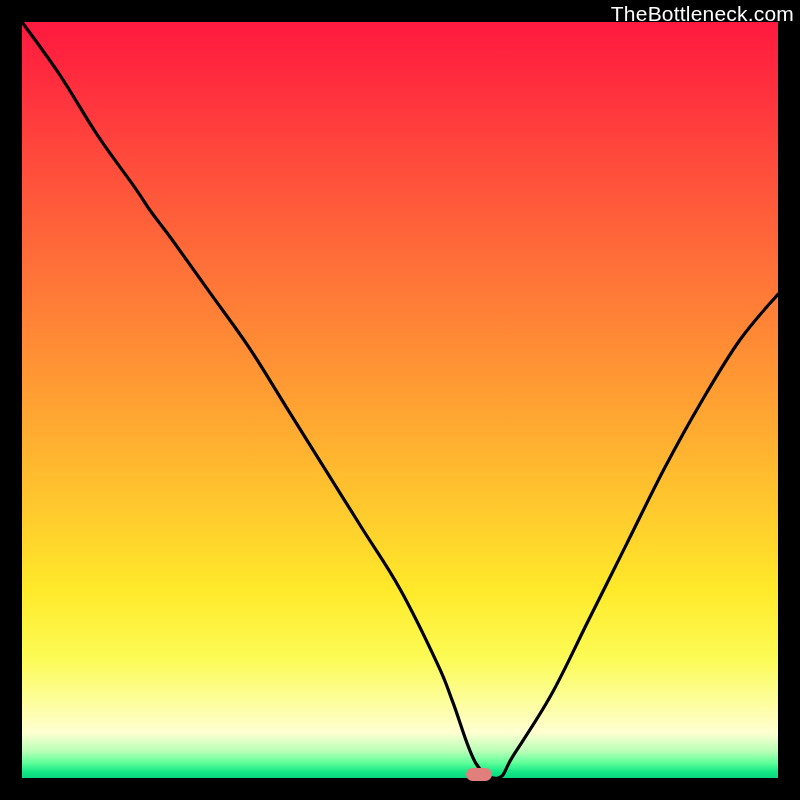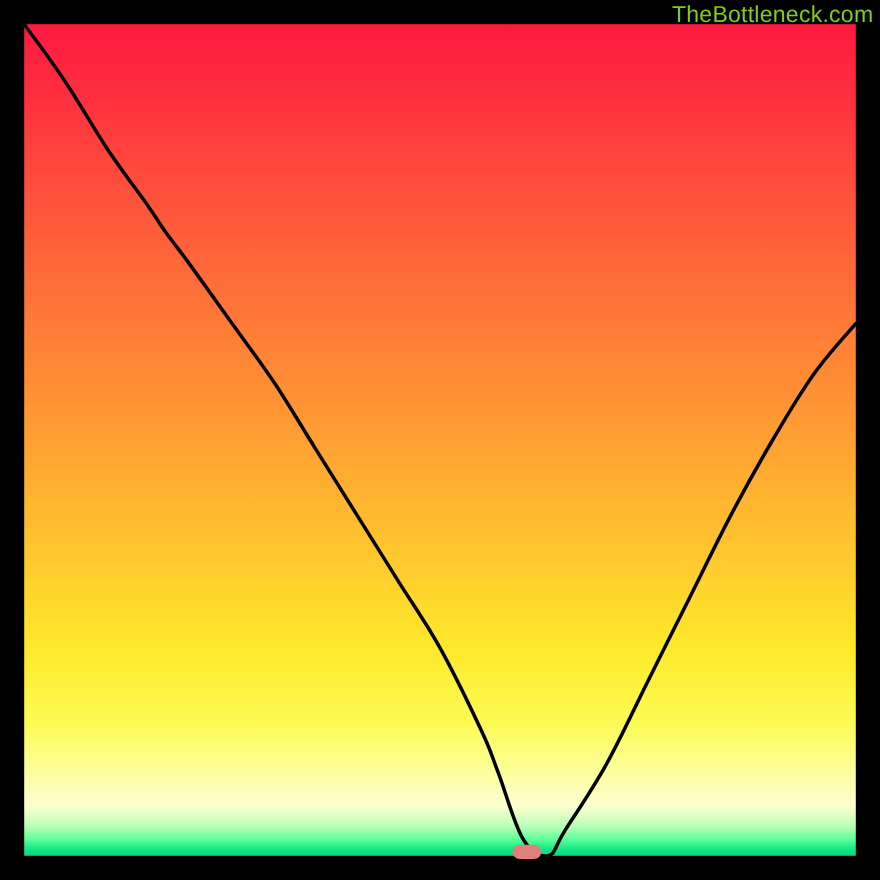--- a/index.html
+++ b/index.html
@@ -40,21 +40,21 @@
       #b7ffb7 96.5%,
       #5fff9a 98%,
       #12e884 99.2%,
       #0ad77e 100%
     );
   }
   .watermark {
     position: absolute;
     top: 2px;
     right: 6px;
-    color: #84cc16;
+    color: #ffffff;
     font-size: 21px;
     font-weight: 500;
     letter-spacing: 0.2px;
     user-select: none;
   }
   svg.curve {
     position: absolute;
     left: 0;
     top: 0;
     width: 756px;

